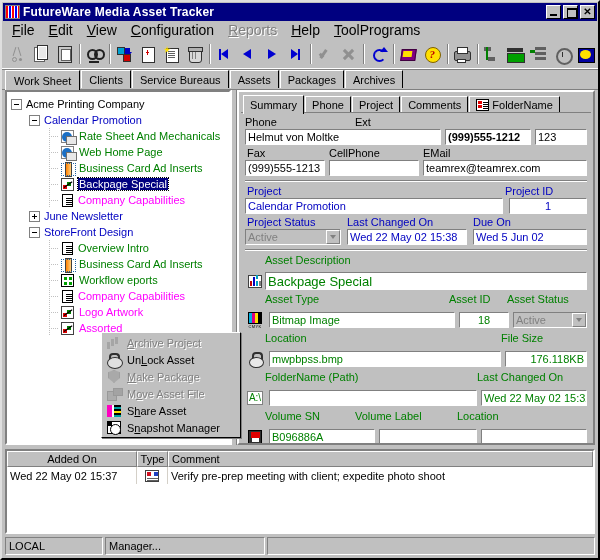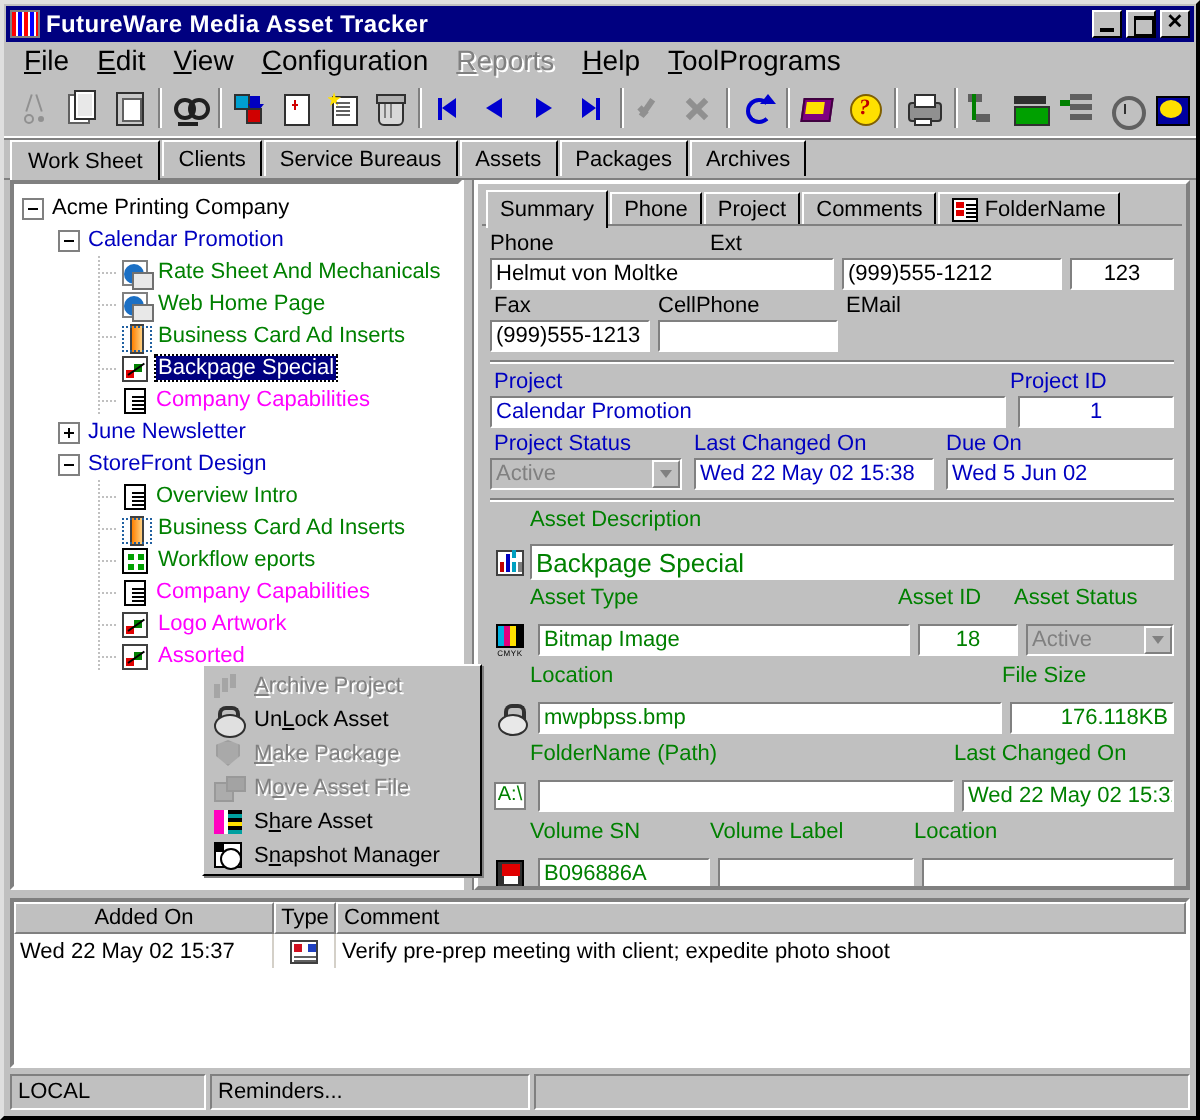--- a/index.html
+++ b/index.html
@@ -745,32 +745,33 @@
           </div>
 
         <div class="form">
 
           <div class="row">
             <div style="width:110px;" class="lbl black">Phone</div>
             <div style="width:56px;" class="lbl black">Ext</div>
           </div>
           <div class="row" style="gap:4px;">
             <div class="fld" style="flex:1 1 auto;">Helmut von Moltke</div>
-            <div class="fld" style="width:110px;">(999)555-1212</div>
-            <div class="fld" style="width:52px;text-align:center;">123</div>
+            <div class="fld" style="width:86px;font-weight:bold;">(999)555-1212</div>
+            <div class="fld" style="width:52px;">123</div>
           </div>
 
           <div class="row" style="margin-top:2px;">
             <div style="width:84px;padding-left:2px;" class="lbl black">Fax</div>
             <div style="width:94px;" class="lbl black">CellPhone</div>
             <div style="flex:1 1 auto;" class="lbl black">EMail</div>
           </div>
           <div class="row" style="gap:4px;">
             <div class="fld" style="width:80px;">(999)555-1213</div>
             <div class="fld" style="width:90px;"></div>
+            <div class="fld" style="flex:1 1 auto;">teamrex@teamrex.com</div>
           </div>
 
           <div class="groupline"></div>
 
           <div class="row">
             <div style="flex:1 1 auto;padding-left:2px;" class="lbl blue">Project</div>
             <div style="width:82px;" class="lbl blue">Project ID</div>
           </div>
           <div class="row" style="gap:6px;">
             <div class="fld blue" style="flex:1 1 auto;">Calendar Promotion</div>
@@ -859,21 +860,21 @@
           <div class="row" style="margin-top:3px;">
             <div class="fi"></div>
             <div style="width:90px;" class="lbl green">Volume SN</div>
             <div style="width:102px;" class="lbl green">Volume Label</div>
             <div style="flex:1 1 auto;" class="lbl green">Location</div>
           </div>
           <div class="row" style="gap:4px;align-items:center;">
             <div class="fi">
                 <span class="ic-floppy"></span>
               </div>
-            <div class="fld green" style="width:86px;">B096886A</div>
+            <div class="fld green" style="width:106px;">B096886A</div>
             <div class="fld green" style="width:98px;"></div>
             <div class="fld green" style="flex:1 1 auto;"></div>
           </div>
 
         </div>
       </div>
     </div>
 
     <div class="lower">
       <div class="grid-head" id="grid-head">
@@ -888,21 +889,21 @@
               <span class="ic-note"></span>
             </div>
             <div class="gc c2">Verify pre-prep meeting with client; expedite photo shoot</div>
           </div>
         </div>
     </div>
   </div>
 
   <div class="statusbar">
     <div class="sb a">LOCAL</div>
-    <div class="sb b">Reminders...</div>
+    <div class="sb b">Manager...</div>
     <div class="sb c"></div>
   </div>
 
   <div class="ctxmenu" id="ctxmenu">
       <div class="ctxitem disabled">
         <span class="cmi">
           <span class="cm-archive"></span>
         </span>
         <span class="ctext"><u>A</u>rchive Project</span>
       </div>

